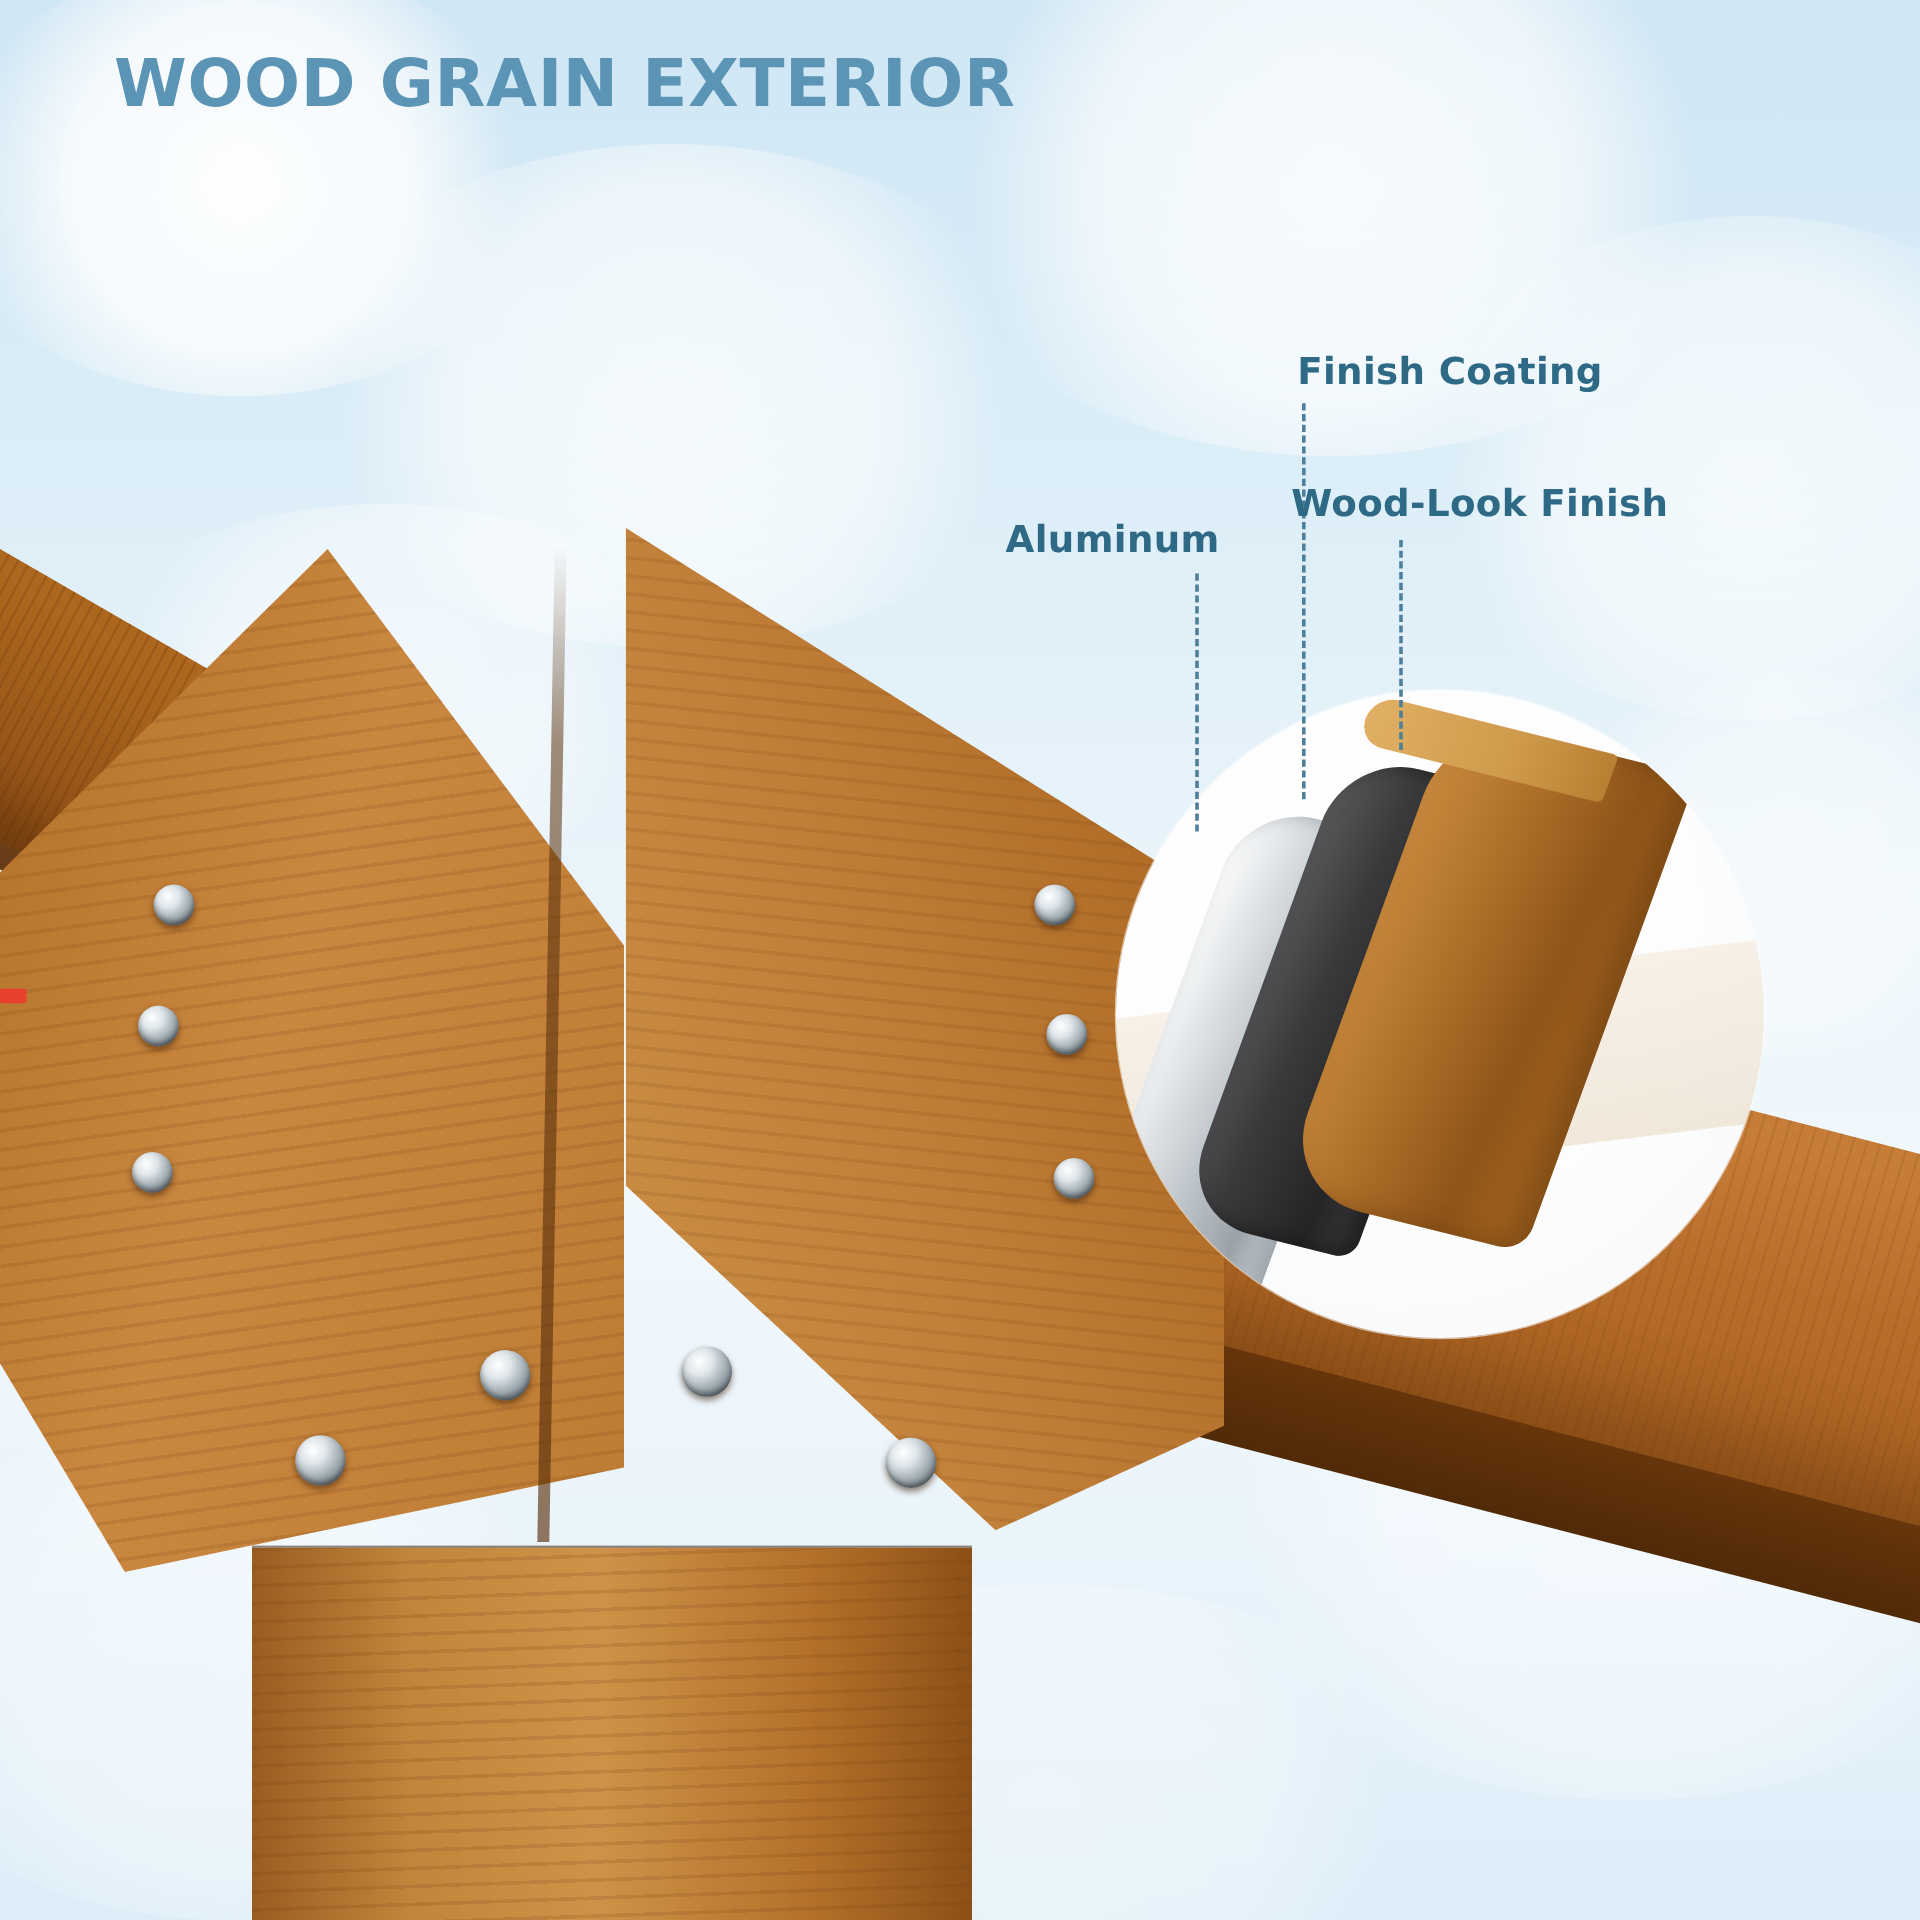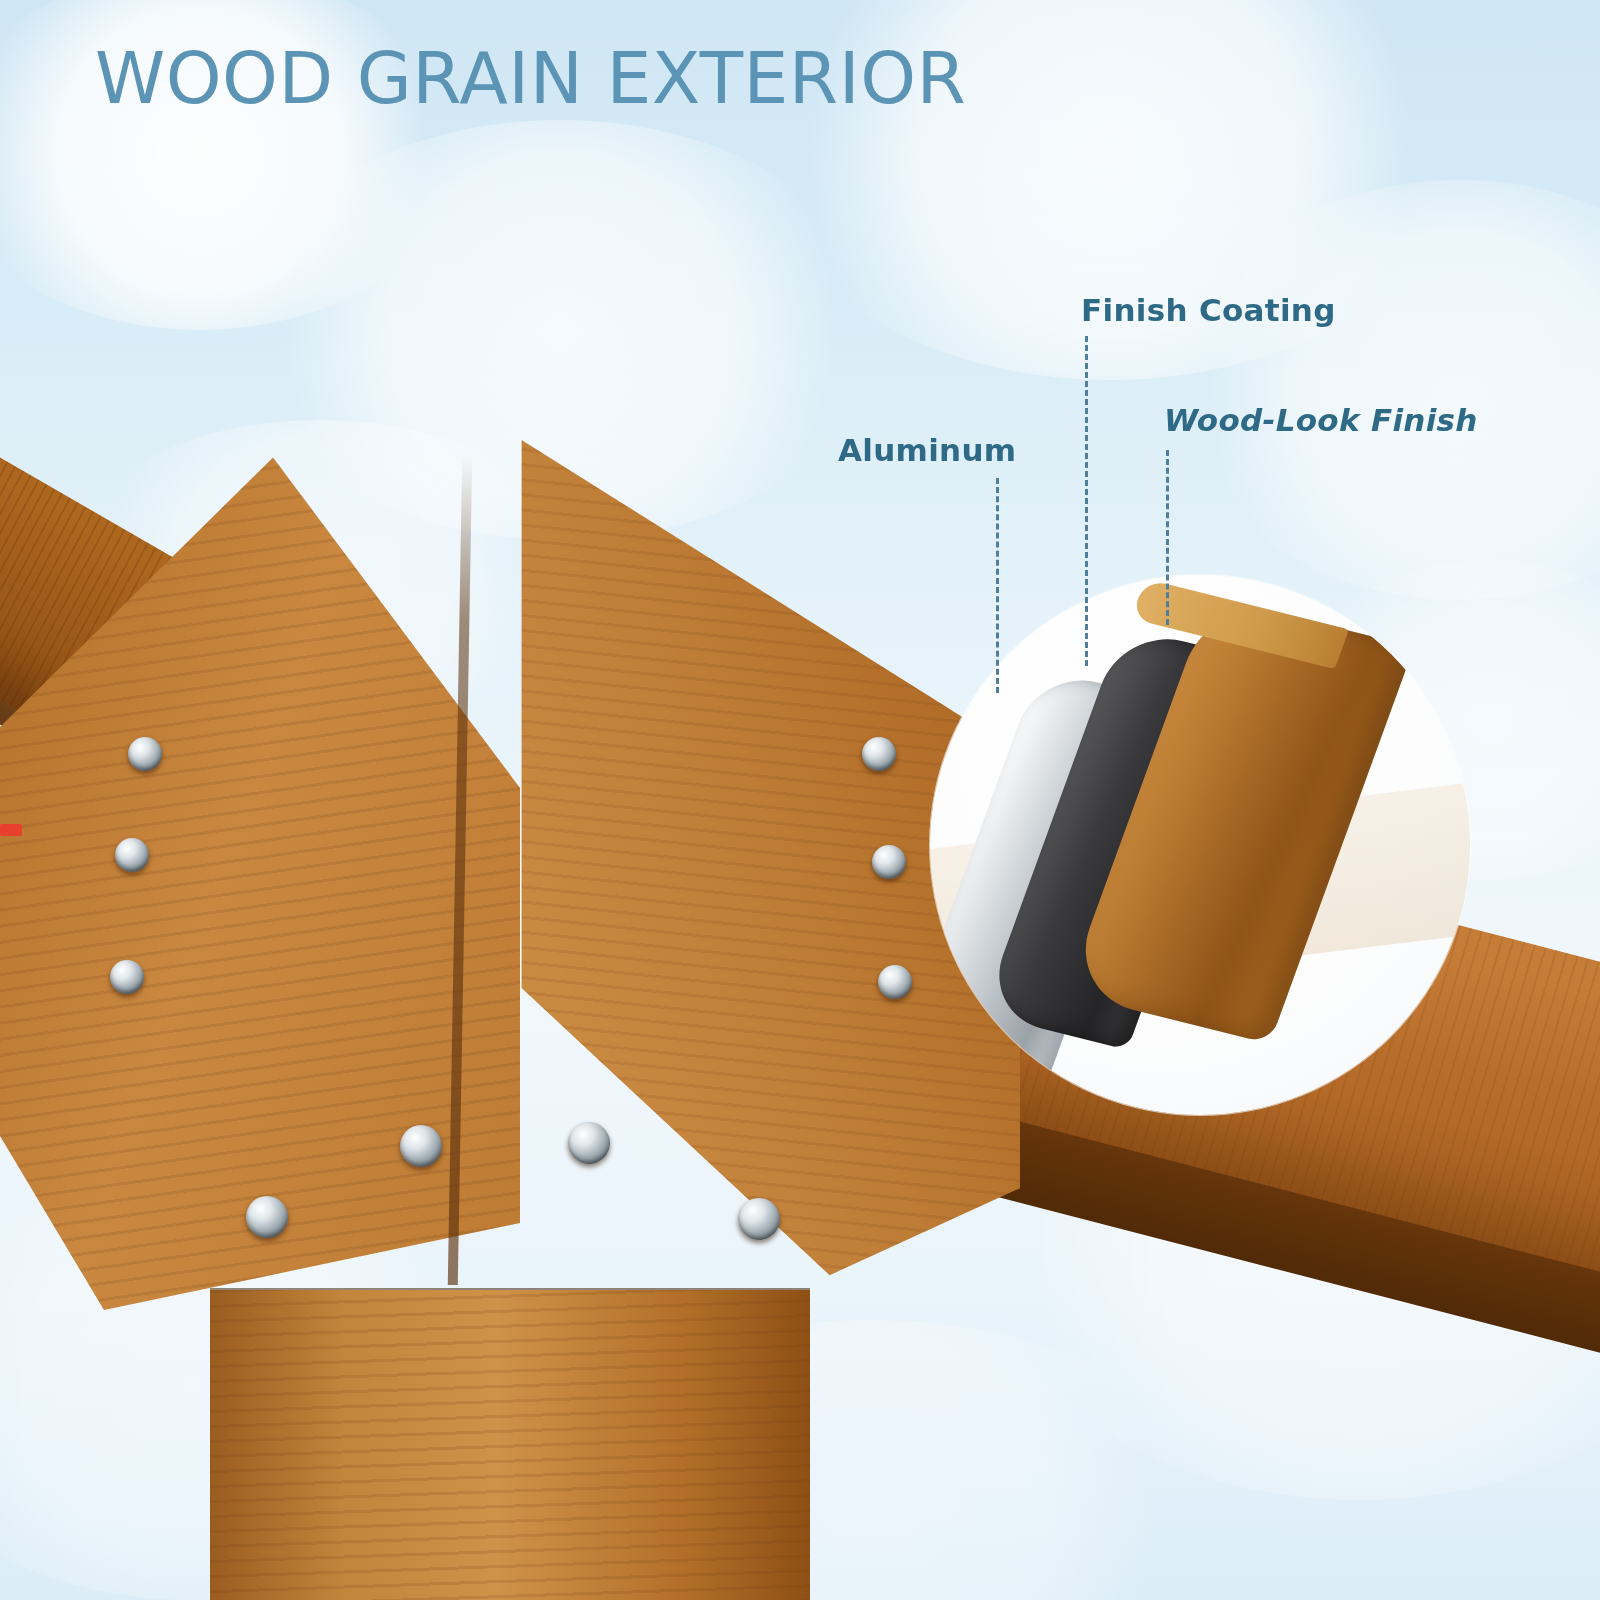--- a/index.html
+++ b/index.html
@@ -37,22 +37,22 @@
   .c8 { left: 520px;  top: 1320px; width: 700px; height: 380px; opacity: .4; }
   .c9 { left: 1280px; top: 560px;  width: 420px; height: 320px; opacity: .55; }
 
   
   .headline {
     position: absolute;
     left: 95px;
     top: 38px;
     width: 1300px;
     color: #5b94b5;
-    font-weight: 400;
-    font-size: 71px;
+    font-weight: 700;
+    font-size: 55px;
     line-height: 1.16;
     letter-spacing: 0.5px;
     text-transform: uppercase;
     font-family: "DejaVu Sans", sans-serif;
   }
   .headline .l2 { display: block; }
 
   
   .art { position: absolute; inset: 0; }
 
@@ -312,16 +312,16 @@
     <div class="prof prof-dark"></div>
     <div class="prof prof-wood"></div>
     <div class="prof prof-wood-top"></div>
   </div>
 
   <div class="lead" style="left:1085px; top:336px; height:330px;"></div>
   <div class="lead" style="left:1166px; top:450px; height:175px;"></div>
   <div class="lead" style="left:996px; top:478px; height:215px;"></div>
 
   <div class="label" style="left:1084px; top:292px; transform: translateX(-3px);">Finish Coating</div>
-  <div class="label" style="left:1186px; top:402px; transform: translateX(-22px); font-style: italic;">Wood-Look Finish</div>
+  <div class="label" style="left:1098px; top:402px; transform: translateX(-22px);">Wood-Look Finish</div>
   <div class="label" style="left:838px; top:432px;">Aluminum</div>
 
 </div>
 
 </body></html>

